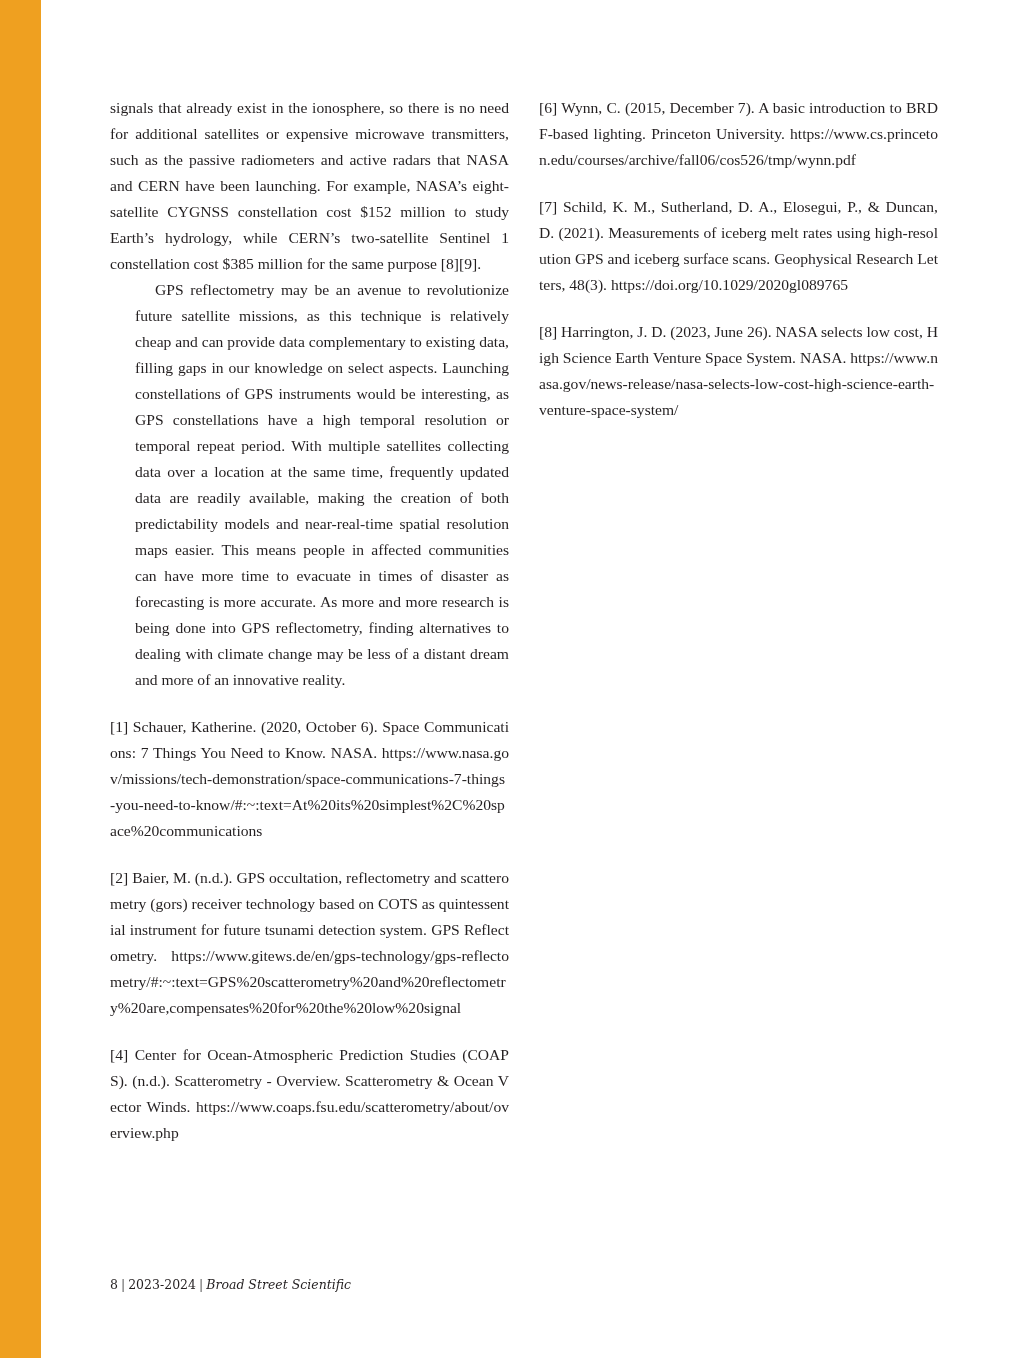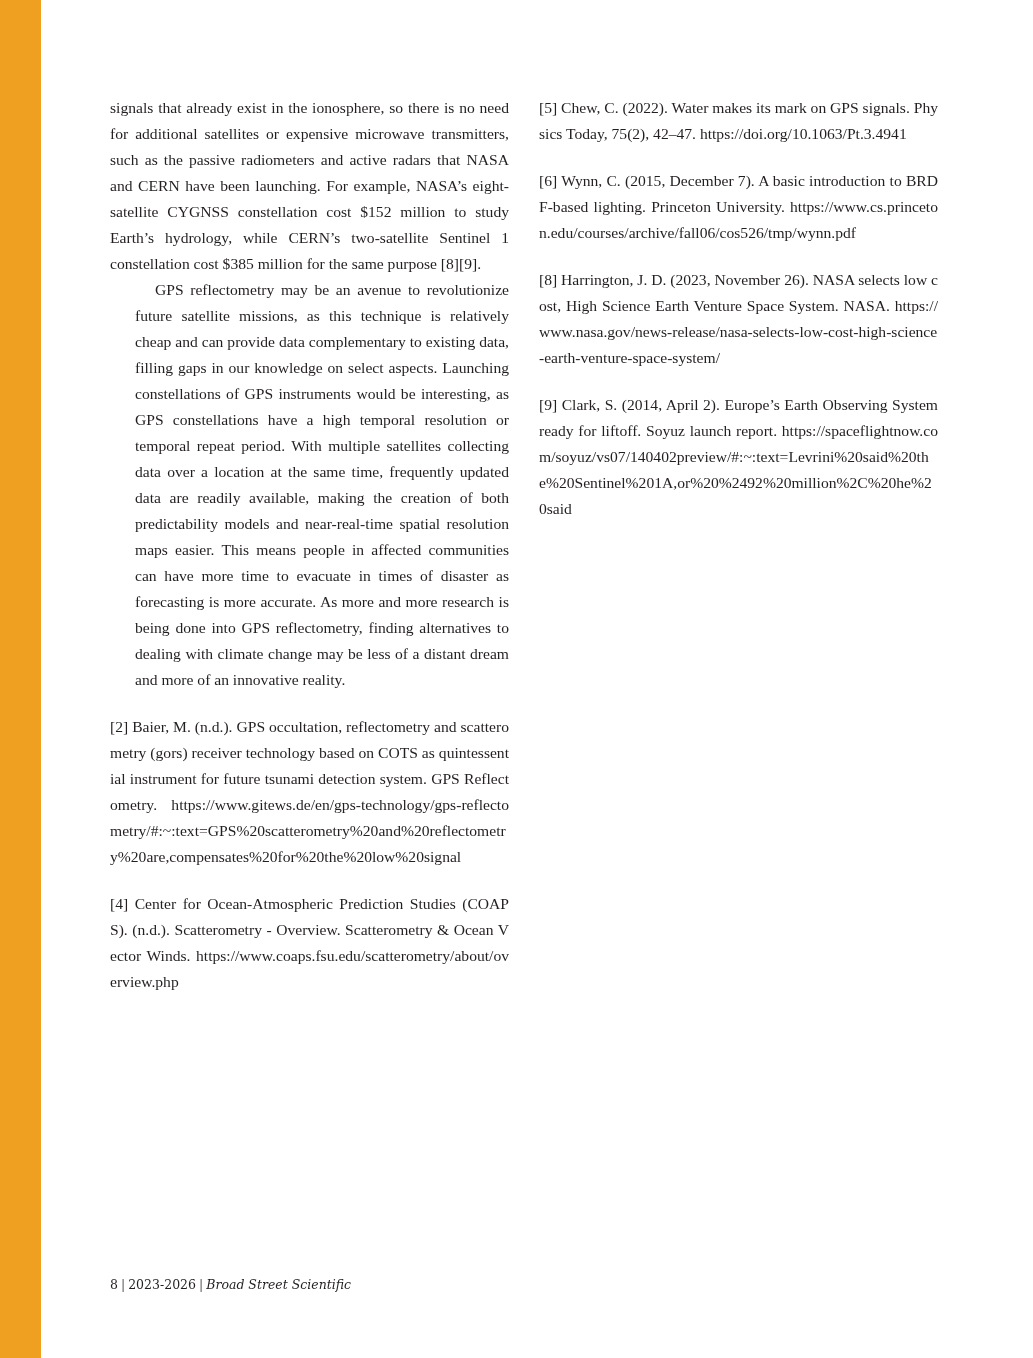--- a/index.html
+++ b/index.html
@@ -64,29 +64,29 @@
 </head>
 <body>
 
 <div class="stripe"></div>
 
 <div class="col col-left">
   <p class="para">signals that already exist in the ionosphere, so there is no need for additional satellites or expensive microwave transmitters, such as the passive radiometers and active radars that NASA and CERN have been launching. For example, NASA’s eight-satellite CYGNSS constellation cost $152 million to study Earth’s hydrology, while CERN’s two-satellite Sentinel 1 constellation cost $385 million for the same purpose [8][9].</p>
   <p class="para indent">GPS reflectometry may be an avenue to revolutionize future satellite missions, as this technique is relatively cheap and can provide data complementary to existing data, filling gaps in our knowledge on select aspects. Launching constellations of GPS instruments would be interesting, as GPS constellations have a high temporal resolution or temporal repeat period. With multiple satellites collecting data over a location at the same time, frequently updated data are readily available, making the creation of both predictability models and near-real-time spatial resolution maps easier. This means people in affected communities can have more time to evacuate in times of disaster as forecasting is more accurate. As more and more research is being done into GPS reflectometry, finding alternatives to dealing with climate change may be less of a distant dream and more of an innovative reality.</p>
 
   <div class="ref-block-left">
+    <p class="ref">[1] Schauer, Katherine. (2020, October 6). Space Communications: 7 Things You Need to Know. NASA. https://www.nasa.gov/missions/tech-demonstration/space-communications-7-things-you-need-to-know/#:~:text=At%20its%20simplest%2C%20space%20communications</p>
     <p class="ref">[2] Baier, M. (n.d.). GPS occultation, reflectometry and scatterometry (gors) receiver technology based on COTS as quintessential instrument for future tsunami detection system. GPS Reflectometry. https://www.gitews.de/en/gps-technology/gps-reflectometry/#:~:text=GPS%20scatterometry%20and%20reflectometry%20are,compensates%20for%20the%20low%20signal</p>
     <p class="ref">[4] Center for Ocean-Atmospheric Prediction Studies (COAPS). (n.d.). Scatterometry - Overview. Scatterometry &amp; Ocean Vector Winds. https://www.coaps.fsu.edu/scatterometry/about/overview.php</p>
   </div>
 </div>
 
 <div class="col col-right">
   <div>
-    <p class="ref">[5] Chew, C. (2022). Water makes its mark on GPS signals. Physics Today, 75(2), 42–47. https://doi.org/10.1063/Pt.3.4941</p>
     <p class="ref">[6] Wynn, C. (2015, December 7). A basic introduction to BRDF-based lighting. Princeton University. https://www.cs.princeton.edu/courses/archive/fall06/cos526/tmp/wynn.pdf</p>
-    <p class="ref">[8] Harrington, J. D. (2023, November 26). NASA selects low cost, High Science Earth Venture Space System. NASA. https://www.nasa.gov/news-release/nasa-selects-low-cost-high-science-earth-venture-space-system/</p>
-    <p class="ref">[9] Clark, S. (2014, April 2). Europe’s Earth Observing System ready for liftoff. Soyuz launch report. https://spaceflightnow.com/soyuz/vs07/140402preview/#:~:text=Levrini%20said%20the%20Sentinel%201A,or%20%2492%20million%2C%20he%20said</p>
+    <p class="ref">[7] Schild, K. M., Sutherland, D. A., Elosegui, P., &amp; Duncan, D. (2021). Measurements of iceberg melt rates using high-resolution GPS and iceberg surface scans. Geophysical Research  Letters, 48(3). https://doi.org/10.1029/2020gl089765</p>
+    <p class="ref">[8] Harrington, J. D. (2023, June 26). NASA selects low cost, High Science Earth Venture Space System. NASA. https://www.nasa.gov/news-release/nasa-selects-low-cost-high-science-earth-venture-space-system/</p>
   </div>
 </div>
 
 <div class="footer">
-  <span>8</span><span class="sep">|</span><span>2023-2026</span><span class="sep">|</span><span class="journal">Broad Street Scientific</span>
+  <span>8</span><span class="sep">|</span><span>2023-2024</span><span class="sep">|</span><span class="journal">Broad Street Scientific</span>
 </div>
 
 </body></html>

